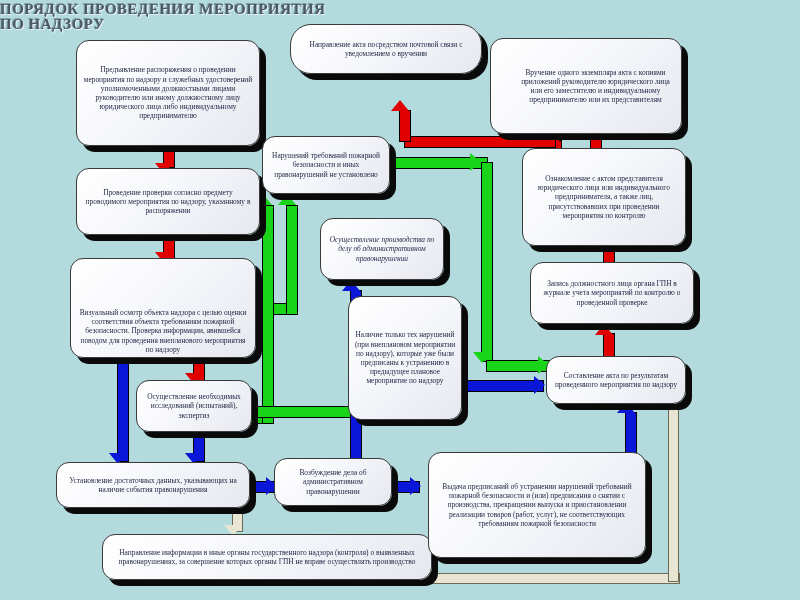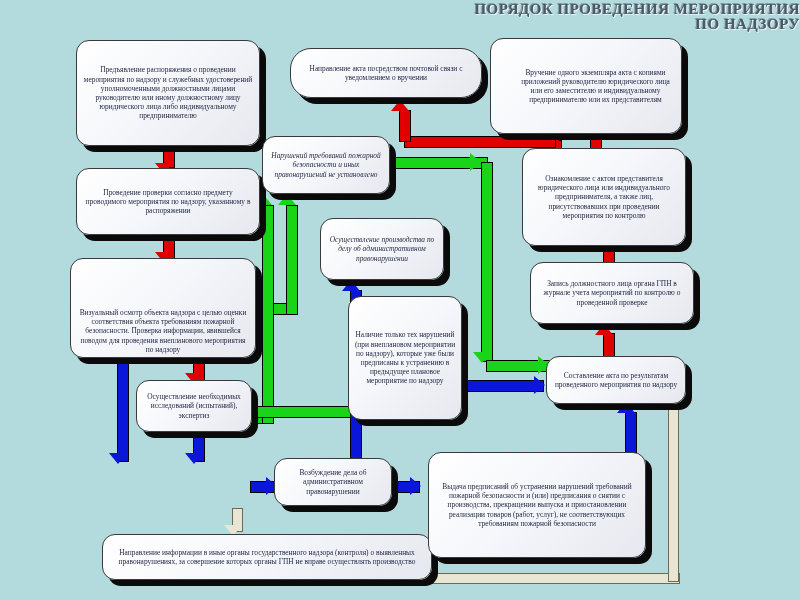--- a/index.html
+++ b/index.html
@@ -6,21 +6,21 @@
   body{
     width:800px;height:600px;overflow:hidden;
     background:#b3dbdd;
     font-family:"Liberation Serif", serif;
   }
   #stage{position:relative;width:800px;height:600px;}
 
   
   .title{
     position:absolute;left:0;top:2px;width:800px;
-    text-align:right;
+    text-align:left;
     font-family:"Liberation Serif", serif;
     font-size:15px;font-weight:bold;letter-spacing:.5px;
     color:#4a5a66;
     text-shadow:1px 1px 0 #e9f3f4, -1px -1px 0 #7e9aa3;
     line-height:15px;
   }
 
   
   .node{
     position:absolute;
@@ -207,30 +207,33 @@
   </div>
 
   <div class="node" style="left:70px;top:258px;width:186px;height:100px;align-items:flex-end;">
     <span>Визуальный осмотр объекта надзора с целью оценки соответствия объекта требованиям пожарной безопасности. Проверка информации, явившейся поводом для проведения внепланового мероприятия по надзору</span>
   </div>
 
   <div class="node" style="left:136px;top:380px;width:116px;height:52px;">
     <span>Осуществление необходимых исследований (испытаний), экспертиз</span>
   </div>
 
+  <div class="node" style="left:56px;top:462px;width:194px;height:46px;">
+    <span>Установление достаточных данных, указывающих на наличие события правонарушения</span>
+  </div>
 
   <div class="node" style="left:58px;top:534px;width:330px;height:46px;margin-left:44px;">
     <span>Направление информации в иные органы государственного надзора (контроля) о выявленных правонарушениях, за совершение которых органы ГПН не вправе осуществлять производство</span>
   </div>
 
-  <div class="node" style="left:290px;top:48px;width:192px;height:50px;border-radius:21px;">
+  <div class="node" style="left:290px;top:24px;width:192px;height:50px;border-radius:21px;">
     <span>Направление акта посредством почтовой связи с уведомлением о вручении</span>
   </div>
 
-  <div class="node" style="left:262px;top:136px;width:128px;height:58px;font-style:italic;">
+  <div class="node" style="left:262px;top:136px;width:128px;height:58px;">
     <span>Нарушений требований пожарной безопасности и иных правонарушений не установлено</span>
   </div>
 
   <div class="node" style="left:320px;top:218px;width:124px;height:62px;font-style:italic;">
     <span>Осуществление производства по делу об административном правонарушении</span>
   </div>
 
   <div class="node" style="left:348px;top:296px;width:114px;height:124px;">
     <span>Наличие только тех нарушений (при внеплановом мероприятии по надзору), которые уже были предписаны к устранению в предыдущее плановое мероприятие по надзору</span>
   </div>

